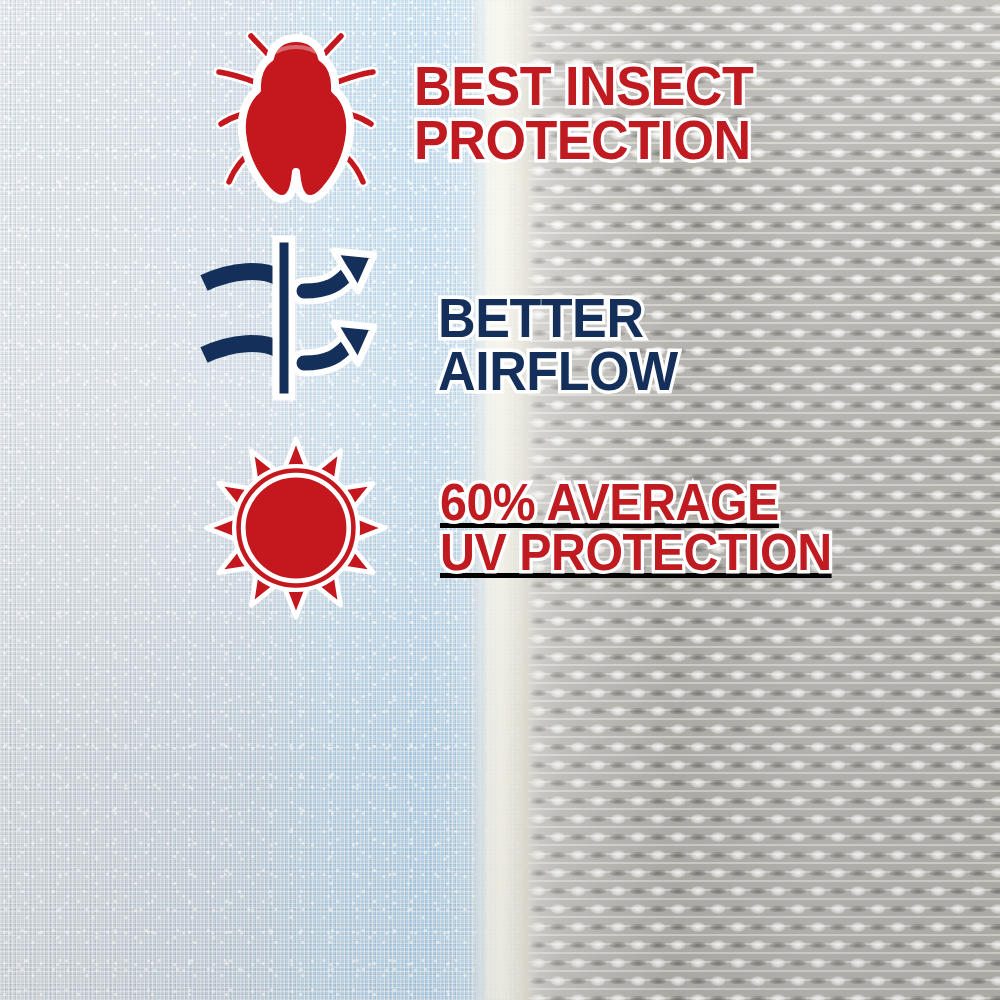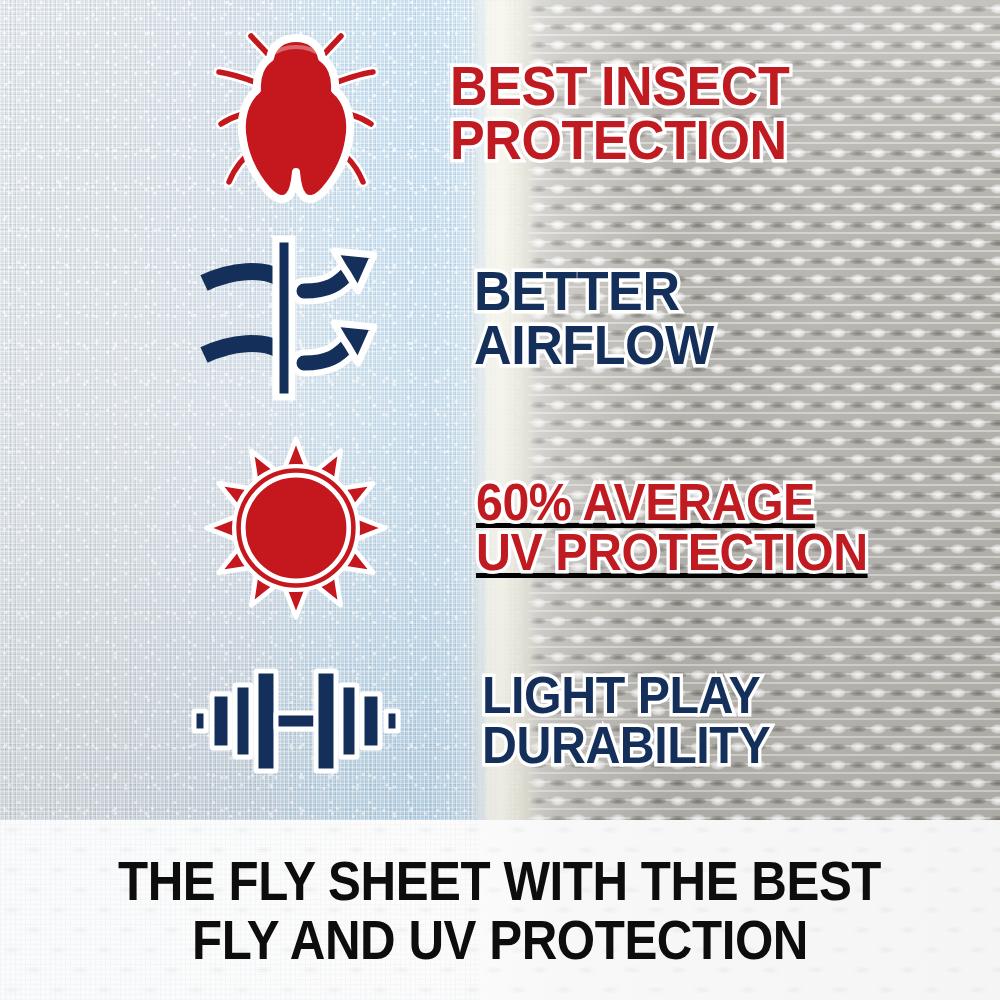--- a/index.html
+++ b/index.html
@@ -87,24 +87,23 @@
   }
 
   
   .features{
     position:absolute;left:0;top:0;width:1000px;height:820px;
   }
   .feature{
     position:absolute;
     display:flex;align-items:center;
     left:196px;
-    gap:36px;
   }
   .f1{top:18px;}
-  .f2{top:238px;}
+  .f2{top:238px;align-items:flex-end;}
   .f3{top:438px;text-decoration:underline;}
   .f4{top:656px;}
 
   .icon-box{
     position:relative;
     flex:0 0 auto;
     display:flex;align-items:center;justify-content:center;
   }
   .icon-box svg{display:block;overflow:visible;}
 
@@ -269,44 +268,17 @@
             <circle r="34" fill="#c4181e" stroke="#ffffff" stroke-width="2.4"></circle>
             <circle r="29" fill="none" stroke="#ffffff" stroke-width="2.6"></circle>
             <circle r="26.5" fill="#c4181e"></circle>
           </g>
         </svg>
       </div>
       <div class="ftext red" style="font-size:52px;margin-left:44px;">60% AVERAGE
 UV PROTECTION</div>
     </div>
 
-    <div class="feature f4">
-      <div class="icon-box" style="width:200px;height:130px;">
-        <svg width="212" height="120" viewBox="0 0 212 120" aria-hidden="true">
-          <g fill="#14305a" stroke="#ffffff" stroke-width="5" stroke-linejoin="round">
-            <rect x="4" y="50" width="12" height="20" rx="1"></rect>
-            <rect x="22" y="33" width="18" height="54" rx="1"></rect>
-            <rect x="45" y="24" width="16" height="72" rx="1"></rect>
-            <rect x="66" y="10" width="20" height="100" rx="1"></rect>
-            <rect x="86" y="52" width="40" height="16" rx="1"></rect>
-            <rect x="126" y="10" width="20" height="100" rx="1"></rect>
-            <rect x="151" y="24" width="16" height="72" rx="1"></rect>
-            <rect x="172" y="33" width="18" height="54" rx="1"></rect>
-            <rect x="196" y="50" width="12" height="20" rx="1"></rect>
-          </g>
-        </svg>
-      </div>
-      <div class="ftext navy" style="font-size:52px;margin-left:50px;">LIGHT PLAY
-DURABILITY</div>
-    </div>
 
   </div>
 
-  <div class="caption-band">
-    <div class="caption-tex"></div>
-    <div class="caption-tex left"></div>
-    <div class="caption-inner">
-      <div class="caption-line">THE FLY SHEET WITH THE BEST</div>
-      <div class="caption-line">FLY AND UV PROTECTION</div>
-    </div>
-  </div>
 
 </div>
 
 </body></html>

